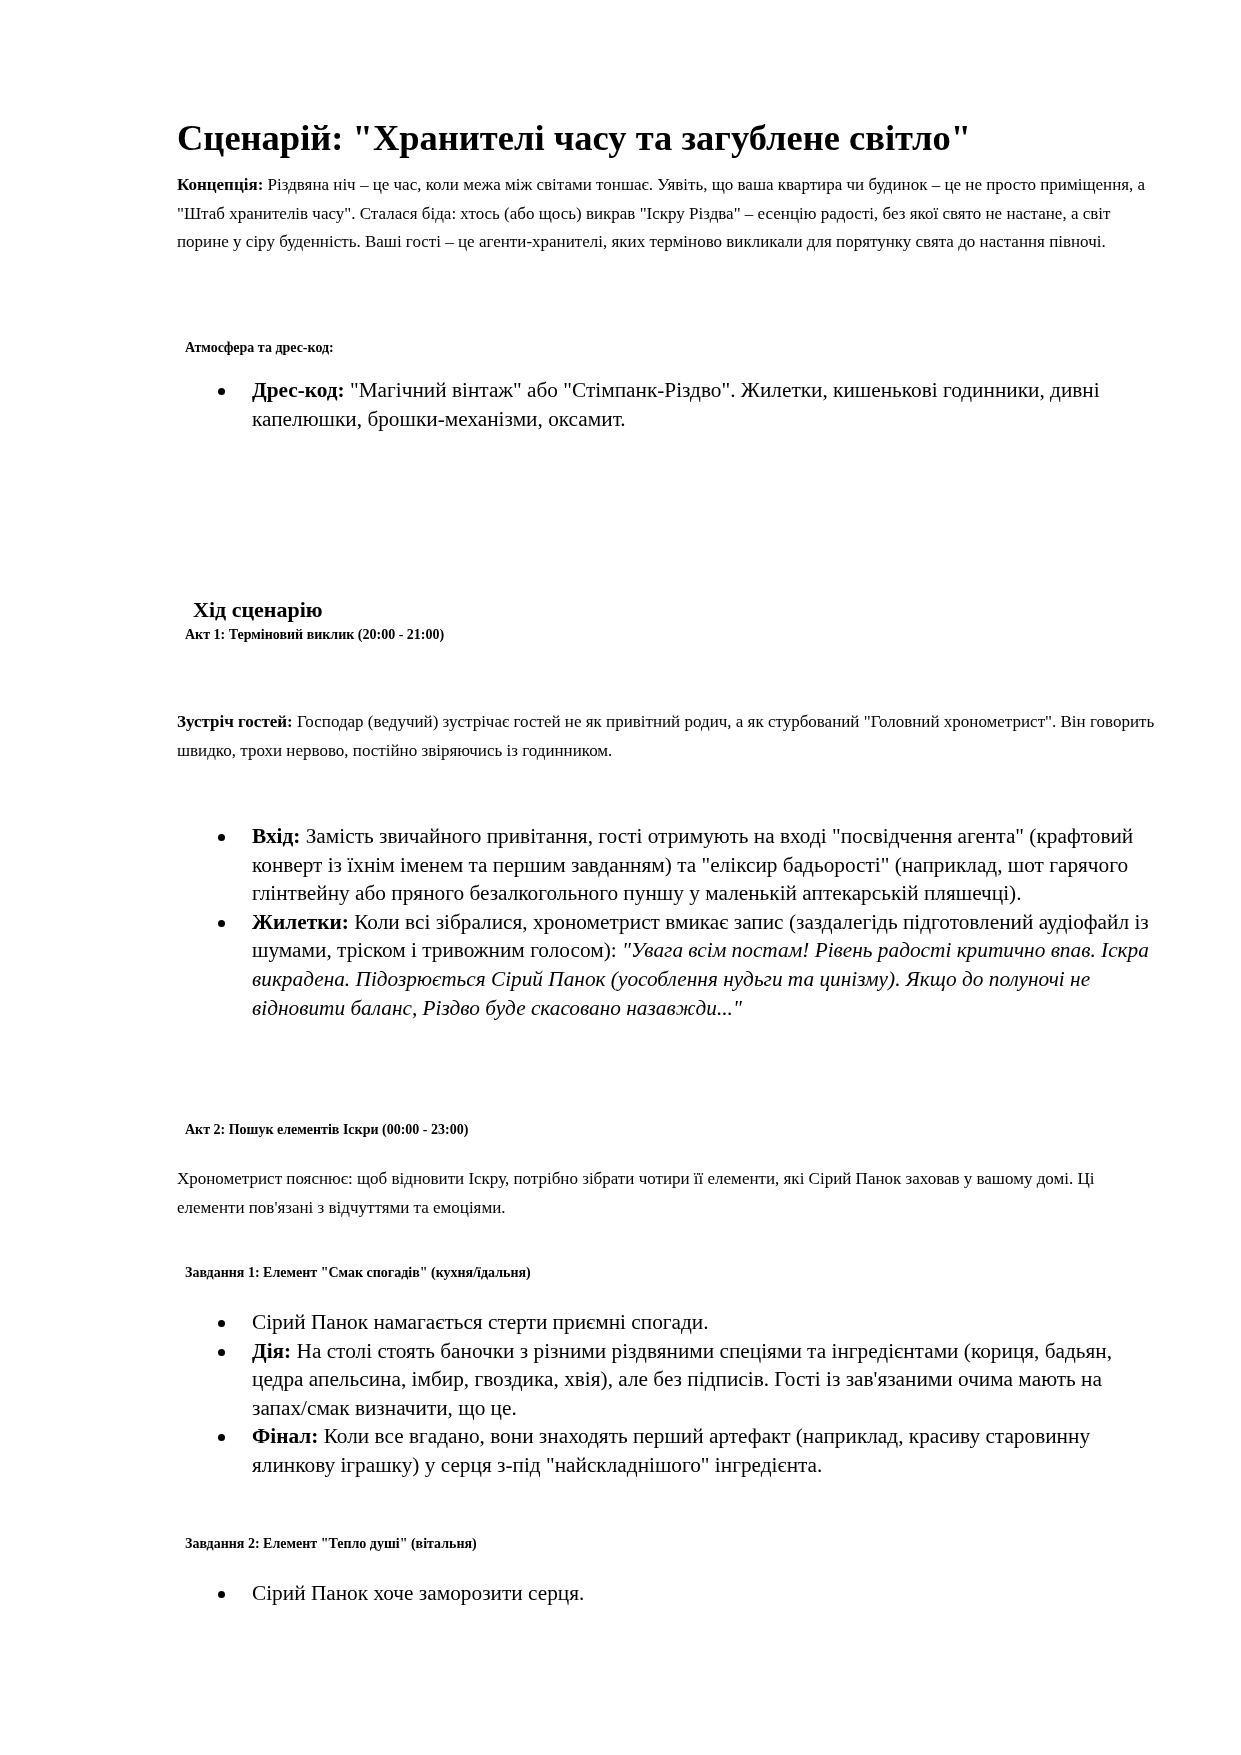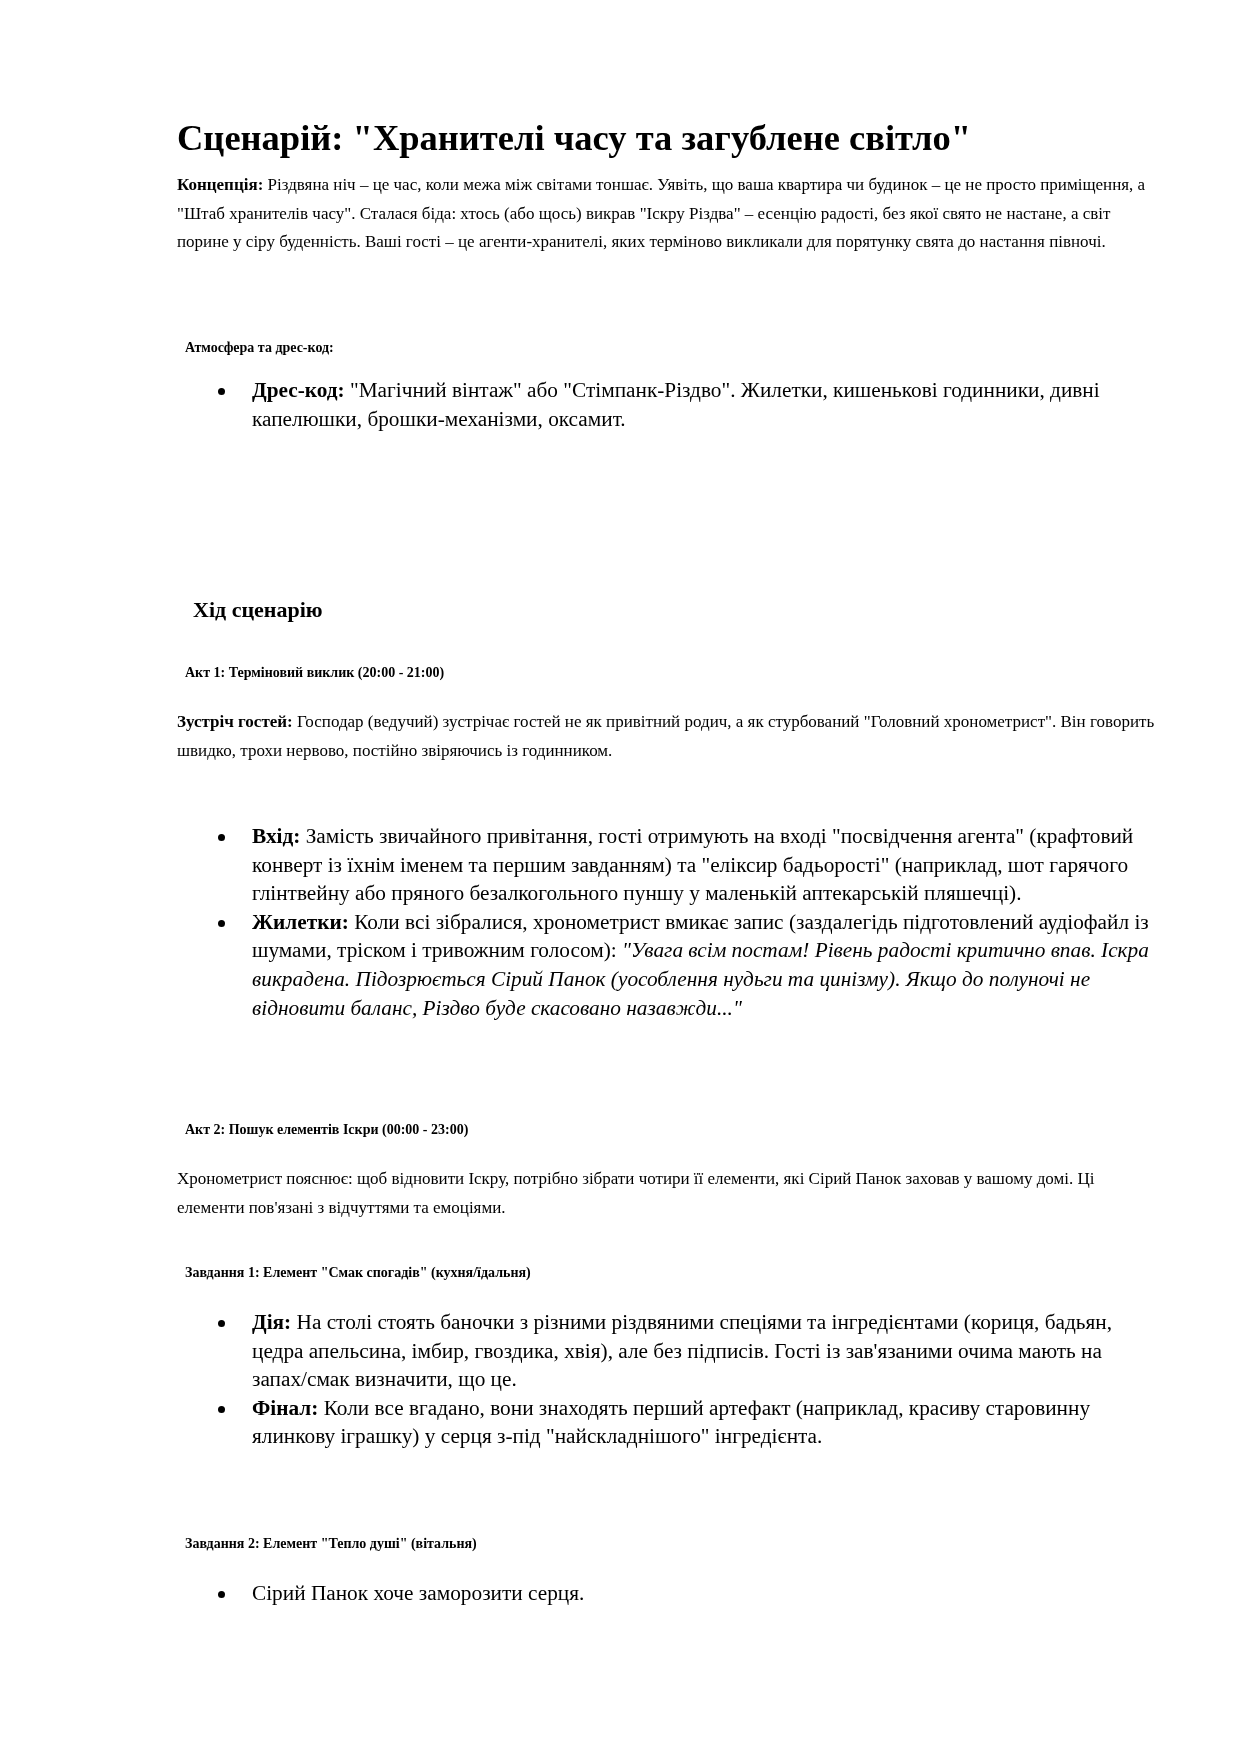--- a/index.html
+++ b/index.html
@@ -94,21 +94,21 @@
 
   <ul class="bullets" style="top:376px;">
     <li>
       <span class="dot"></span>
       <b>Дрес-код:</b><span> "Магічний вінтаж" або "Стімпанк-Різдво". Жилетки, кишенькові годинники, дивні капелюшки, брошки-механізми, оксамит.</span>
     </li>
   </ul>
 
   <h2 class="heading-lg" style="top:594px;">Хід сценарію</h2>
 
-  <h3 class="heading" style="top:651px;">Акт 1: Терміновий виклик (20:00 - 21:00)</h3>
+  <h3 class="heading" style="top:613px;">Акт 1: Терміновий виклик (20:00 - 21:00)</h3>
 
   <p class="para" style="top:708px;">
     <b>Зустріч гостей:</b><span> Господар (ведучий) зустрічає гостей не як привітний родич, а як стурбований "Головний хронометрист". Він говорить швидко, трохи нервово, постійно звіряючись із годинником.</span>
   </p>
 
   <ul class="bullets" style="top:822px;">
     <li>
       <span class="dot"></span>
       <b>Вхід:</b><span> Замість звичайного привітання, гості отримують на вході "посвідчення агента" (крафтовий конверт із їхнім іменем та першим завданням) та "еліксир бадьорості" (наприклад, шот гарячого глінтвейну або пряного безалкогольного пуншу у маленькій аптекарській пляшечці).</span>
     </li>
@@ -120,20 +120,24 @@
 
   <h3 class="heading" style="top:1108px;">Акт 2: Пошук елементів Іскри (00:00 - 23:00)</h3>
 
   <p class="para" style="top:1165px;">Хронометрист пояснює: щоб відновити Іскру, потрібно зібрати чотири її елементи, які Сірий Панок заховав у вашому домі. Ці елементи пов'язані з відчуттями та емоціями.</p>
 
   <h3 class="heading" style="top:1251px;">Завдання 1: Елемент "Смак спогадів" (кухня/їдальня)</h3>
 
   <ul class="bullets" style="top:1308px;">
     <li>
       <span class="dot"></span>
+      <span>Сірий Панок намагається стерти приємні спогади.</span>
+    </li>
+    <li>
+      <span class="dot"></span>
       <b>Дія:</b><span> На столі стоять баночки з різними різдвяними спеціями та інгредієнтами (кориця, бадьян, цедра апельсина, імбир, гвоздика, хвія), але без підписів. Гості із зав'язаними очима мають на запах/смак визначити, що це.</span>
     </li>
     <li>
       <span class="dot"></span>
       <b>Фінал:</b><span> Коли все вгадано, вони знаходять перший артефакт (наприклад, красиву старовинну ялинкову іграшку) у серця з-під "найскладнішого" інгредієнта.</span>
     </li>
   </ul>
 
   <h3 class="heading" style="top:1522px;">Завдання 2: Елемент "Тепло душі" (вітальня)</h3>
 

